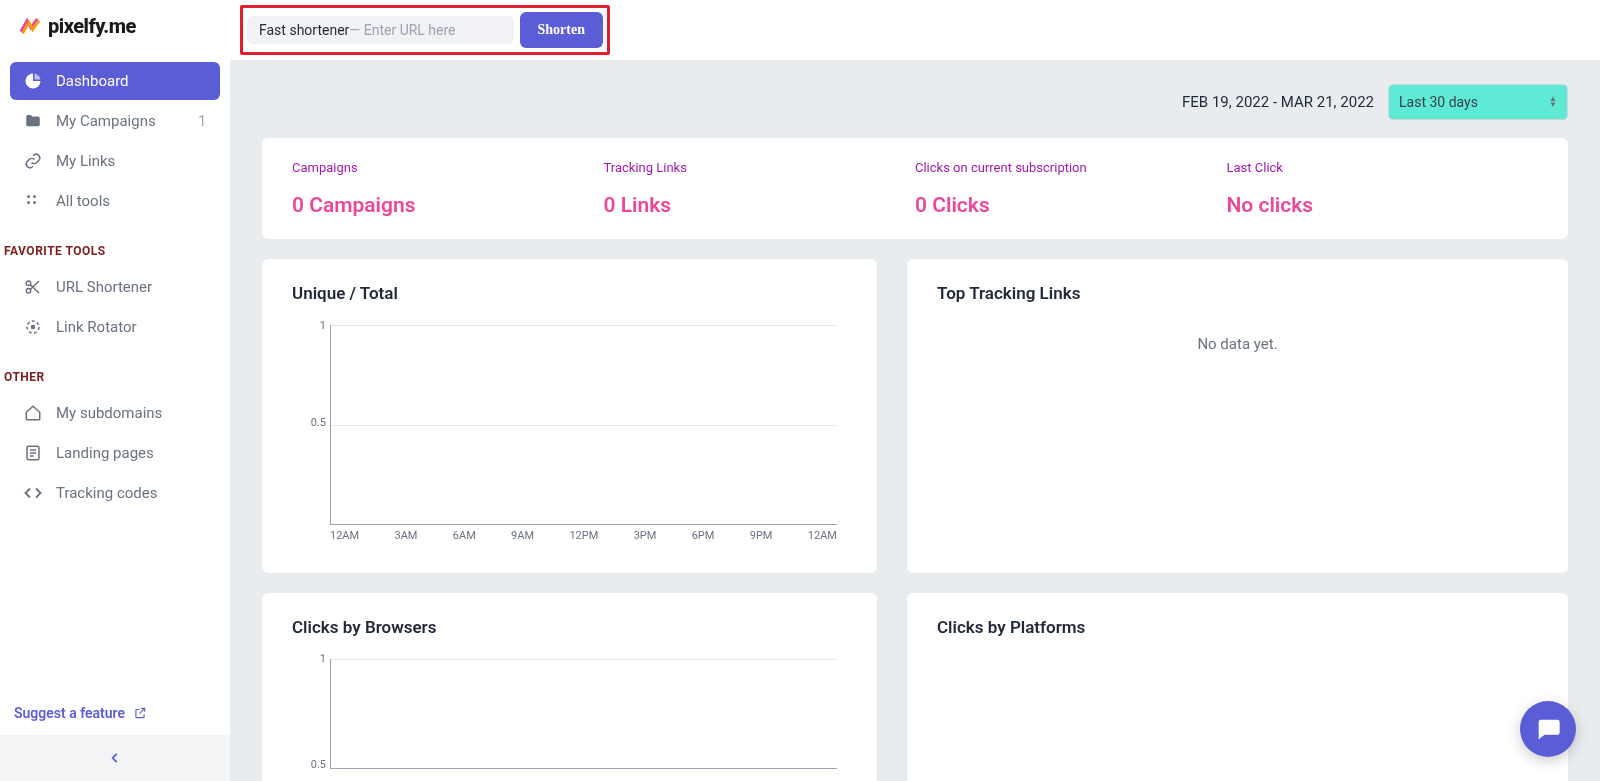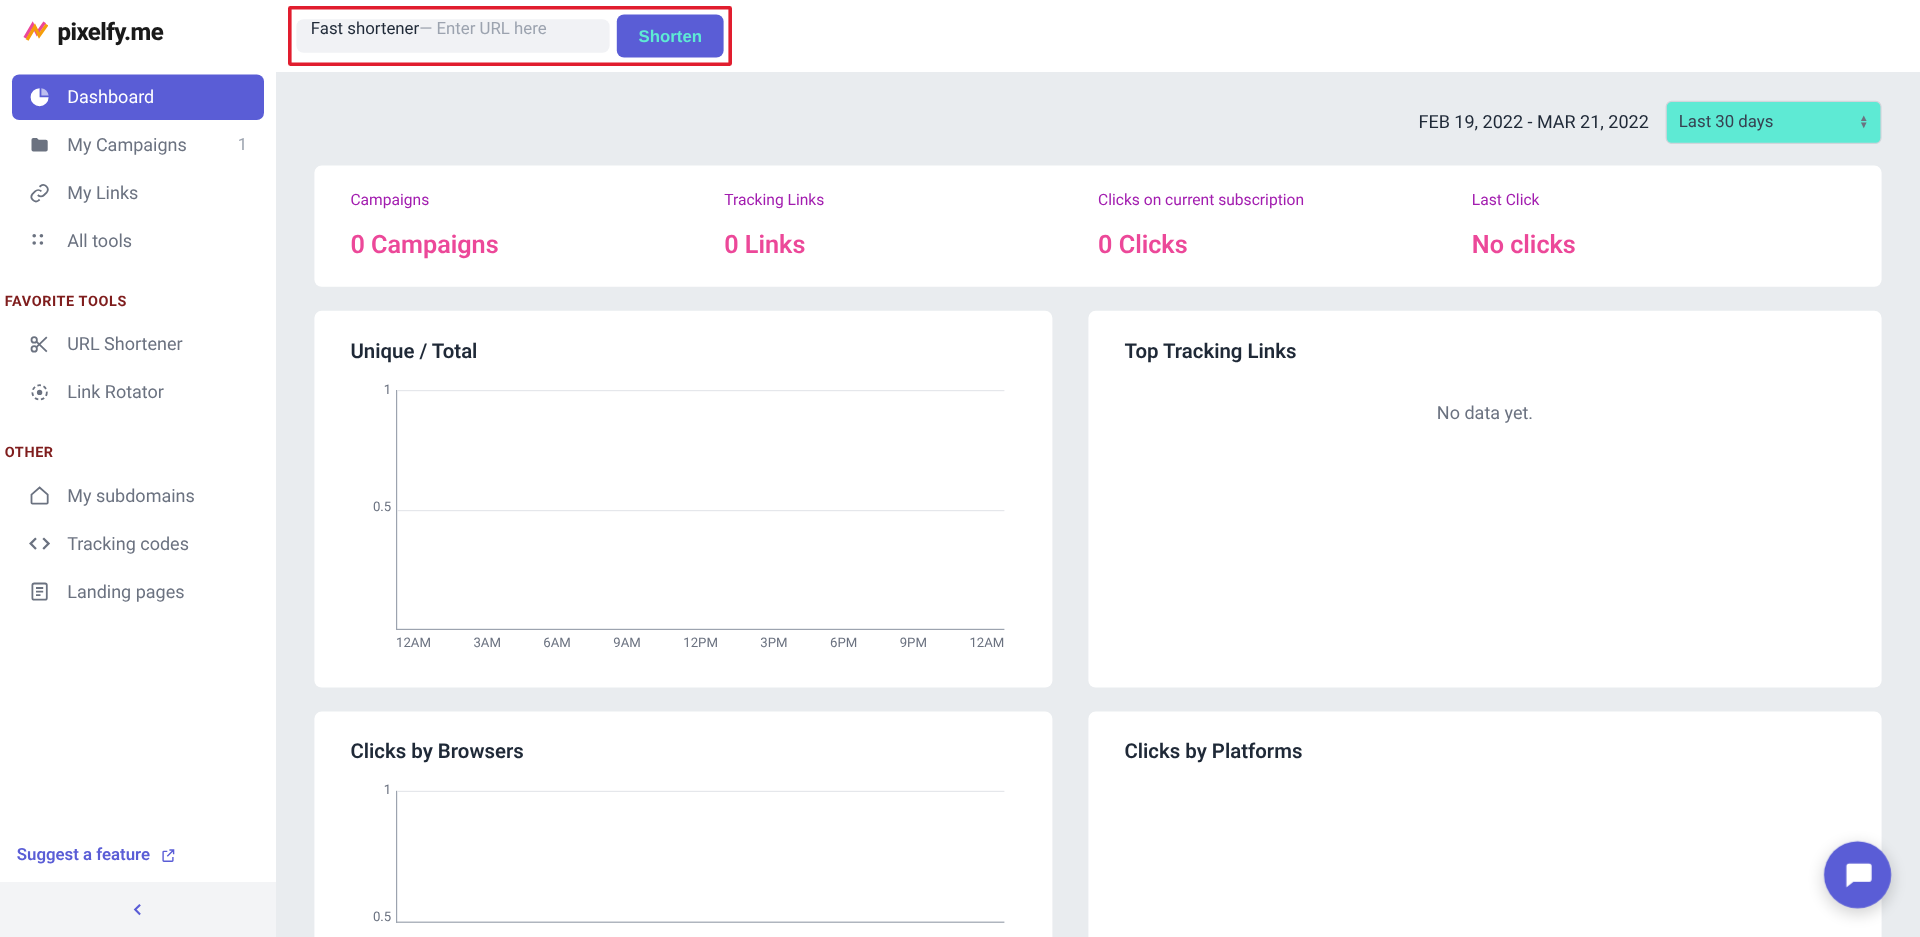--- a/index.html
+++ b/index.html
@@ -31,24 +31,24 @@
 .nav-item .label { flex:1; }
 .nav-item .badge { font-size:14px; color:#9ca3af; }
 .section-title { padding:24px 4px 10px; color:#7f1d1d; font-size:12px; font-weight:700; letter-spacing:0.5px; }
 .suggest { color:#5a5dd6; font-size:14px; font-weight:600; padding:0 14px; margin-top:auto; margin-bottom:14px; display:flex; align-items:center; gap:8px; cursor:pointer; }
 .collapse-bar { height:46px; background:#f3f4f6; display:flex; align-items:center; justify-content:center; cursor:pointer; }
 
 
 .right { flex:1; display:flex; flex-direction:column; background:#e9ecef; }
 .topbar { height:60px; background:#fff; display:flex; align-items:center; padding:0 10px; }
 .shortener-box { display:flex; align-items:center; border:3px solid #e11d2e; border-radius:2px; padding:4px; width:370px; background:#fff; }
-.shortener-input { display:flex; align-items:flex-start; background:#f1f2f5; border-radius:6px; flex:1; height:28px; padding:0 12px; font-size:14px; }
+.shortener-input { display:flex; align-items:center; background:#f1f2f5; border-radius:6px; flex:1; height:28px; padding:0 12px; font-size:14px; }
 .shortener-input .pre { color:#1f2937; }
 .shortener-input .ph { color:#9ca3af; }
-.shorten-btn { background:#5a5dd6; color:#5eead4; border:none; border-radius:6px; height:36px; padding:0 18px; font-weight:600; font-size:14px; margin-left:6px; cursor:pointer; }
+.shorten-btn { background:#5a5dd6; color:#ffffff; border:none; border-radius:6px; height:36px; padding:0 18px; font-weight:600; font-size:14px; margin-left:6px; cursor:pointer;font-family:Liberation Serif, serif; }
 
 .content { flex:1; overflow:auto; padding:24px 32px; }
 .date-row { display:flex; justify-content:flex-end; align-items:center; gap:14px; margin-bottom:18px; }
 .date-text { font-size:15px; color:#1f2937; }
 .date-select { background:#5eead4; border:1px solid #d1d5db; border-radius:5px; height:36px; width:180px; padding:0 10px; display:flex; align-items:center; justify-content:space-between; font-size:14px; color:#374151; cursor:pointer; }
 .date-select .arrows { display:flex; flex-direction:column; line-height:6px; font-size:8px; color:#6b7280; }
 
 .stats-card { background:#fff; border-radius:6px; padding:22px 30px; display:flex; margin-bottom:20px; }
 .stat { flex:1; }
 .stat-label { font-size:13px; color:#a21caf; margin-bottom:18px; }
@@ -158,34 +158,34 @@
       <div class="nav-item">
         <span class="icon">
             <svg viewBox="0 0 24 24" fill="none" stroke="currentColor" stroke-width="2">
               <path d="M3 11 L12 3 L21 11 V20 a1 1 0 0 1-1 1 H4 a1 1 0 0 1-1-1 Z"></path>
             </svg>
           </span>
         <span class="label">My subdomains</span>
       </div>
       <div class="nav-item">
         <span class="icon">
+            <svg viewBox="0 0 24 24" fill="none" stroke="currentColor" stroke-width="2">
+              <rect x="4" y="3" width="16" height="18" rx="2"></rect>
+              <path d="M8 8h8M8 12h8M8 16h5"></path>
+            </svg>
+          </span>
+        <span class="label">Landing pages</span>
+      </div>
+      <div class="nav-item">
+        <span class="icon">
             <svg viewBox="0 0 24 24" fill="none" stroke="currentColor" stroke-width="2.5">
               <path d="M8 6 L2 12 L8 18 M16 6 L22 12 L16 18"></path>
             </svg>
           </span>
         <span class="label">Tracking codes</span>
-      </div>
-      <div class="nav-item">
-        <span class="icon">
-            <svg viewBox="0 0 24 24" fill="none" stroke="currentColor" stroke-width="2">
-              <rect x="4" y="3" width="16" height="18" rx="2"></rect>
-              <path d="M8 8h8M8 12h8M8 16h5"></path>
-            </svg>
-          </span>
-        <span class="label">Landing pages</span>
       </div>
     </nav>
 
     <div class="suggest">
       <span>Suggest a feature</span>
       <svg width="14" height="14" viewBox="0 0 24 24" fill="none" stroke="currentColor" stroke-width="2">
           <path d="M14 4h6v6M20 4l-9 9M19 14v5a1 1 0 0 1-1 1H6a1 1 0 0 1-1-1V7a1 1 0 0 1 1-1h5"></path>
         </svg>
     </div>
     <div class="collapse-bar">

